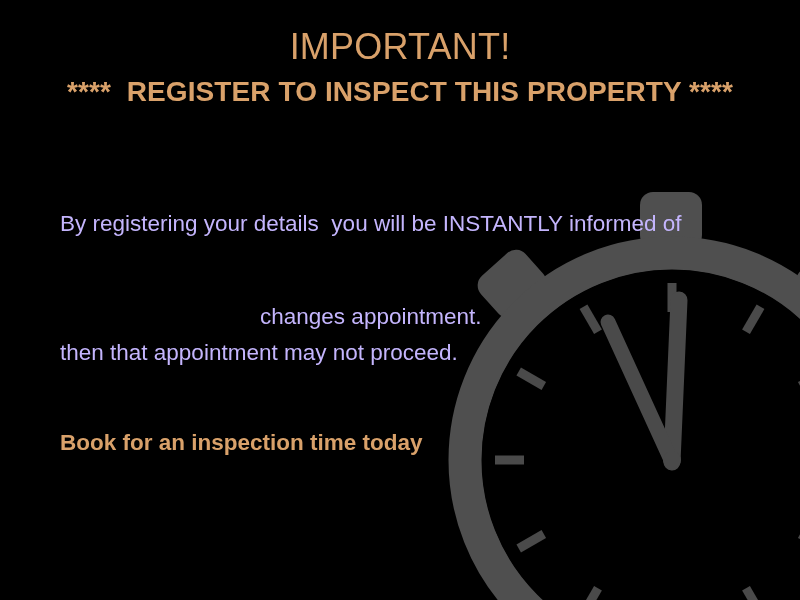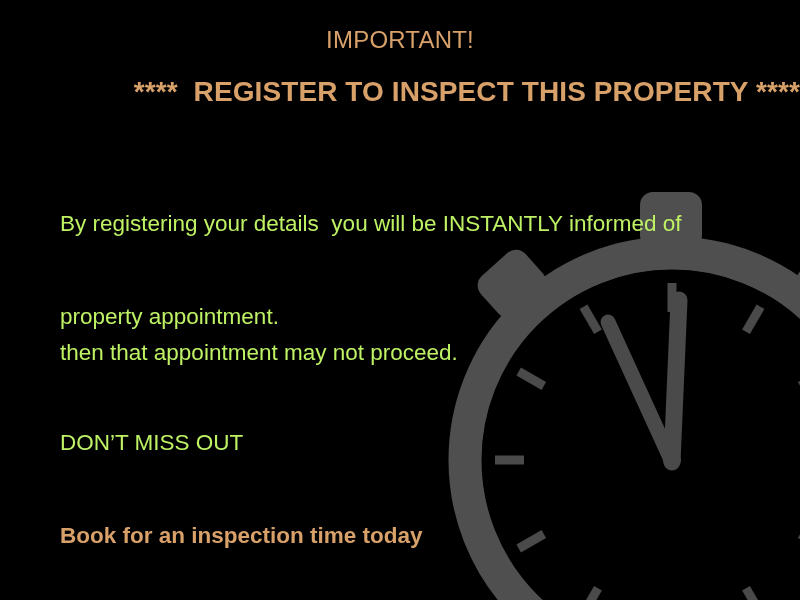--- a/index.html
+++ b/index.html
@@ -35,32 +35,32 @@
     width: 800px;
     height: 600px;
   }
 
   .title-line1 {
     position: absolute;
     top: 26px;
     left: 0;
     width: 800px;
     text-align: center;
-    font-size: 24px;
+    font-size: 36px;
     font-weight: 400;
     line-height: 1.15;
     letter-spacing: 0.2px;
     white-space: pre;
   }
   .title-line2 {
     position: absolute;
     top: 76px;
     left: 0;
     width: 800px;
-    text-align: right;
+    text-align: center;
     font-size: 28px;
     font-weight: 700;
     line-height: 1.15;
     letter-spacing: 0.1px;
     white-space: pre;
   }
 
   .body-block {
     position: absolute;
     left: 60px;
@@ -69,21 +69,21 @@
     line-height: 31px;
     color: #ffffff;
     white-space: pre;
   }
   #para-1 { top: 146px; }
   #para-2 { top: 275px; }
   #para-3 { top: 365px; }
 
   .line { display: block; white-space: pre; }
   .orange { color: #d9a16a; }
-  .white  { color: #bef264; }
+  .white  { color: #c4b5fd; text-align: center; }
   .bold   { font-weight: 700; }
 </style>
 </head>
 <body>
 
 <div id="slide">
 
   <svg id="clock-graphic" viewBox="0 0 800 600" aria-hidden="true">
     <defs>
       <clipPath id="slideClip">
@@ -130,27 +130,26 @@
   </svg>
 
   <div id="text-layer">
 
     <div class="title-line1 orange">IMPORTANT!</div>
 
     <div class="title-line2 orange">****  REGISTER TO INSPECT THIS PROPERTY ****</div>
 
     <div class="body-block" id="para-1">
       <span class="line white">By registering your details  you will be INSTANTLY informed of</span>
-      <span class="line white">property appointment.</span>
+      <span class="line white">changes appointment.</span>
     </div>
 
     <div class="body-block" id="para-2">
       <span class="line white">then that appointment may not proceed.</span>
     </div>
 
     <div class="body-block" id="para-3">
-      <span class="line white">DON’T MISS OUT</span>
       <span class="line orange bold">Book for an inspection time today</span>
       
     </div>
 
   </div>
 </div>
 
 </body></html>

